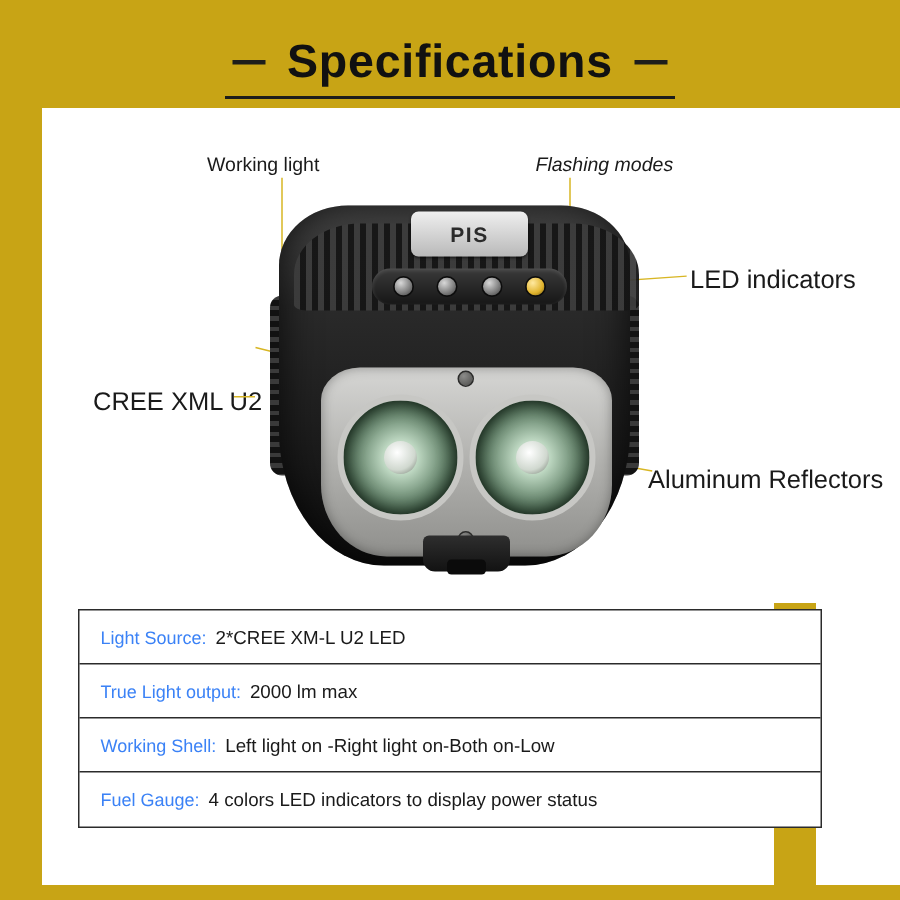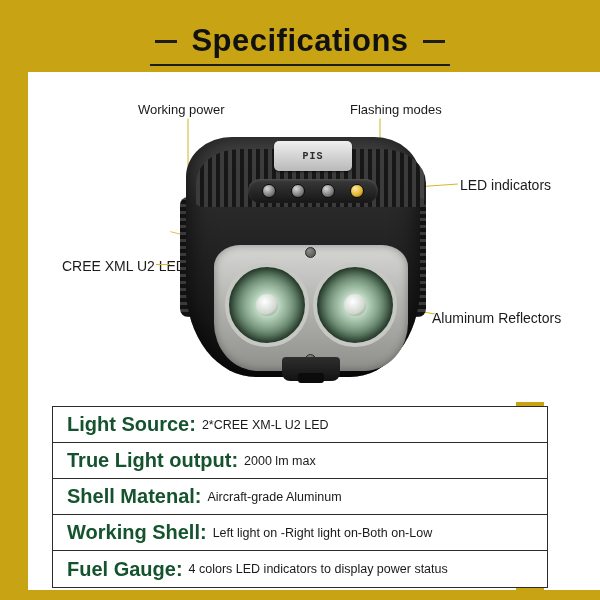--- a/index.html
+++ b/index.html
@@ -87,21 +87,21 @@
   .illustration {
     position: absolute;
     left: 28px;
     top: 72px;
     width: 544px;
     height: 330px;
     background: #ffffff;
   }
   .callout-label {
     position: absolute;
-    font-size: 14px;
+    font-size: 17px;
     color: #1a1a1a;
     white-space: nowrap;
     font-family: "Liberation Sans", sans-serif;
   }
   .callout-label.big {
     font-size: 13px;
   }
   .leader {
     position: absolute;
     background: #d8b624;
@@ -146,25 +146,25 @@
     height: 30px;
     background: linear-gradient(180deg, #efefef, #b9b9b9);
     border-radius: 5px;
     box-shadow: 0 1px 2px rgba(0,0,0,0.6);
     display: flex;
     align-items: center;
     justify-content: center;
     overflow: hidden;
   }
   .lamp-logo-text {
-    font-size: 10px;
+    font-size: 14px;
     font-weight: bold;
     color: #2b2b2b;
     letter-spacing: 1px;
-    font-family: Liberation Mono, monospace;
+    font-family: Liberation Sans, sans-serif;
   }
   .led-strip {
     position: absolute;
     left: 62px;
     top: 42px;
     width: 130px;
     height: 24px;
     background: linear-gradient(180deg, #3a3a3a, #161616);
     border-radius: 12px;
     display: flex;
@@ -279,25 +279,24 @@
     align-items: center;
     padding-left: 14px;
     box-sizing: border-box;
     font-size: 13.5px;
     color: #141414;
   }
   .spec-row:last-child {
     border-bottom: none;
   }
   .spec-label {
-    font-size: 20px;
-    color: #14532d;
+    font-size: 12px;
+    color: #3b82f6;
     margin-right: 6px;
     white-space: nowrap;
-    font-weight: bold;
   }
   .spec-value {
     font-size: 12.5px;
     color: #1a1a1a;
     white-space: nowrap;
   }
 </style>
 </head>
 <body>
 
@@ -312,22 +311,22 @@
     <div class="header-inner">
       <span class="header-dash"></span>
       <span class="header-title">Specifications</span>
       <span class="header-dash"></span>
     </div>
   </div>
   <div class="header-underline"></div>
 
   <div class="illustration">
 
-    <span class="callout-label big" style="left:110px; top:30px;">Working power</span>
-    <span class="callout-label big" style="left:322px; top:30px;">Flashing modes</span>
+    <span class="callout-label big" style="left:110px; top:30px;">Working light</span>
+    <span class="callout-label big" style="left:329px; top:30px;font-style:italic;">Flashing modes</span>
     <span class="callout-label" style="left:432px; top:105px;">LED indicators</span>
     <span class="callout-label" style="left:34px; top:186px;">CREE XML U2 LED</span>
     <span class="callout-label" style="left:404px; top:238px;text-align:right;">Aluminum Reflectors</span>
 
     <div class="leader" style="left:160px; top:46px; width:66px; transform:rotate(90deg); transform-origin:left center;"></div>
     <div class="leader" style="left:160px; top:112px; width:58px; transform:rotate(-18deg);"></div>
 
     <div class="leader" style="left:352px; top:46px; width:46px; transform:rotate(90deg); transform-origin:left center;"></div>
     <div class="leader" style="left:300px; top:92px; width:54px; transform:rotate(15deg);"></div>
 
@@ -366,24 +365,20 @@
   <div class="spec-table">
     <div class="spec-row">
       <span class="spec-label">Light Source:</span>
       <span class="spec-value">2*CREE XM-L U2 LED</span>
     </div>
     <div class="spec-row">
       <span class="spec-label">True Light output:</span>
       <span class="spec-value">2000 lm max</span>
     </div>
     <div class="spec-row">
-      <span class="spec-label">Shell Matenal:</span>
-      <span class="spec-value">Aircraft-grade Aluminum</span>
-    </div>
-    <div class="spec-row">
       <span class="spec-label">Working Shell:</span>
       <span class="spec-value">Left light on -Right light on-Both on-Low</span>
     </div>
     <div class="spec-row">
       <span class="spec-label">Fuel Gauge:</span>
       <span class="spec-value">4 colors LED indicators to display power status</span>
     </div>
   </div>
 
 </div>

